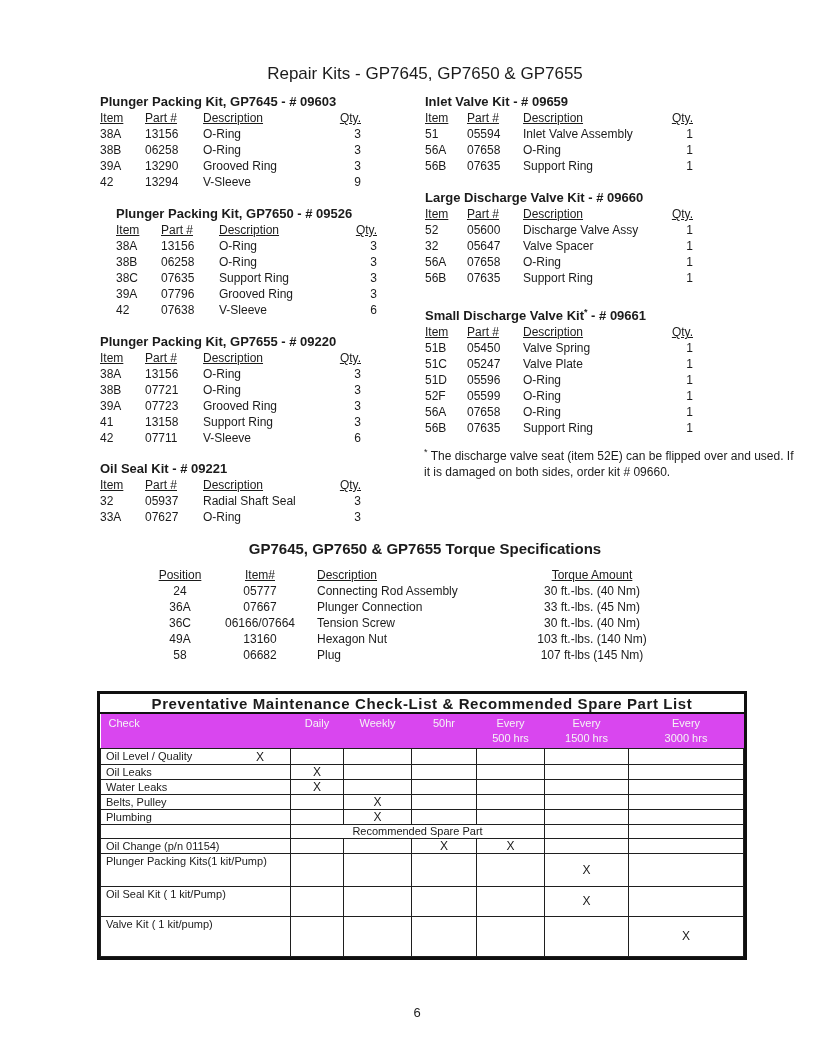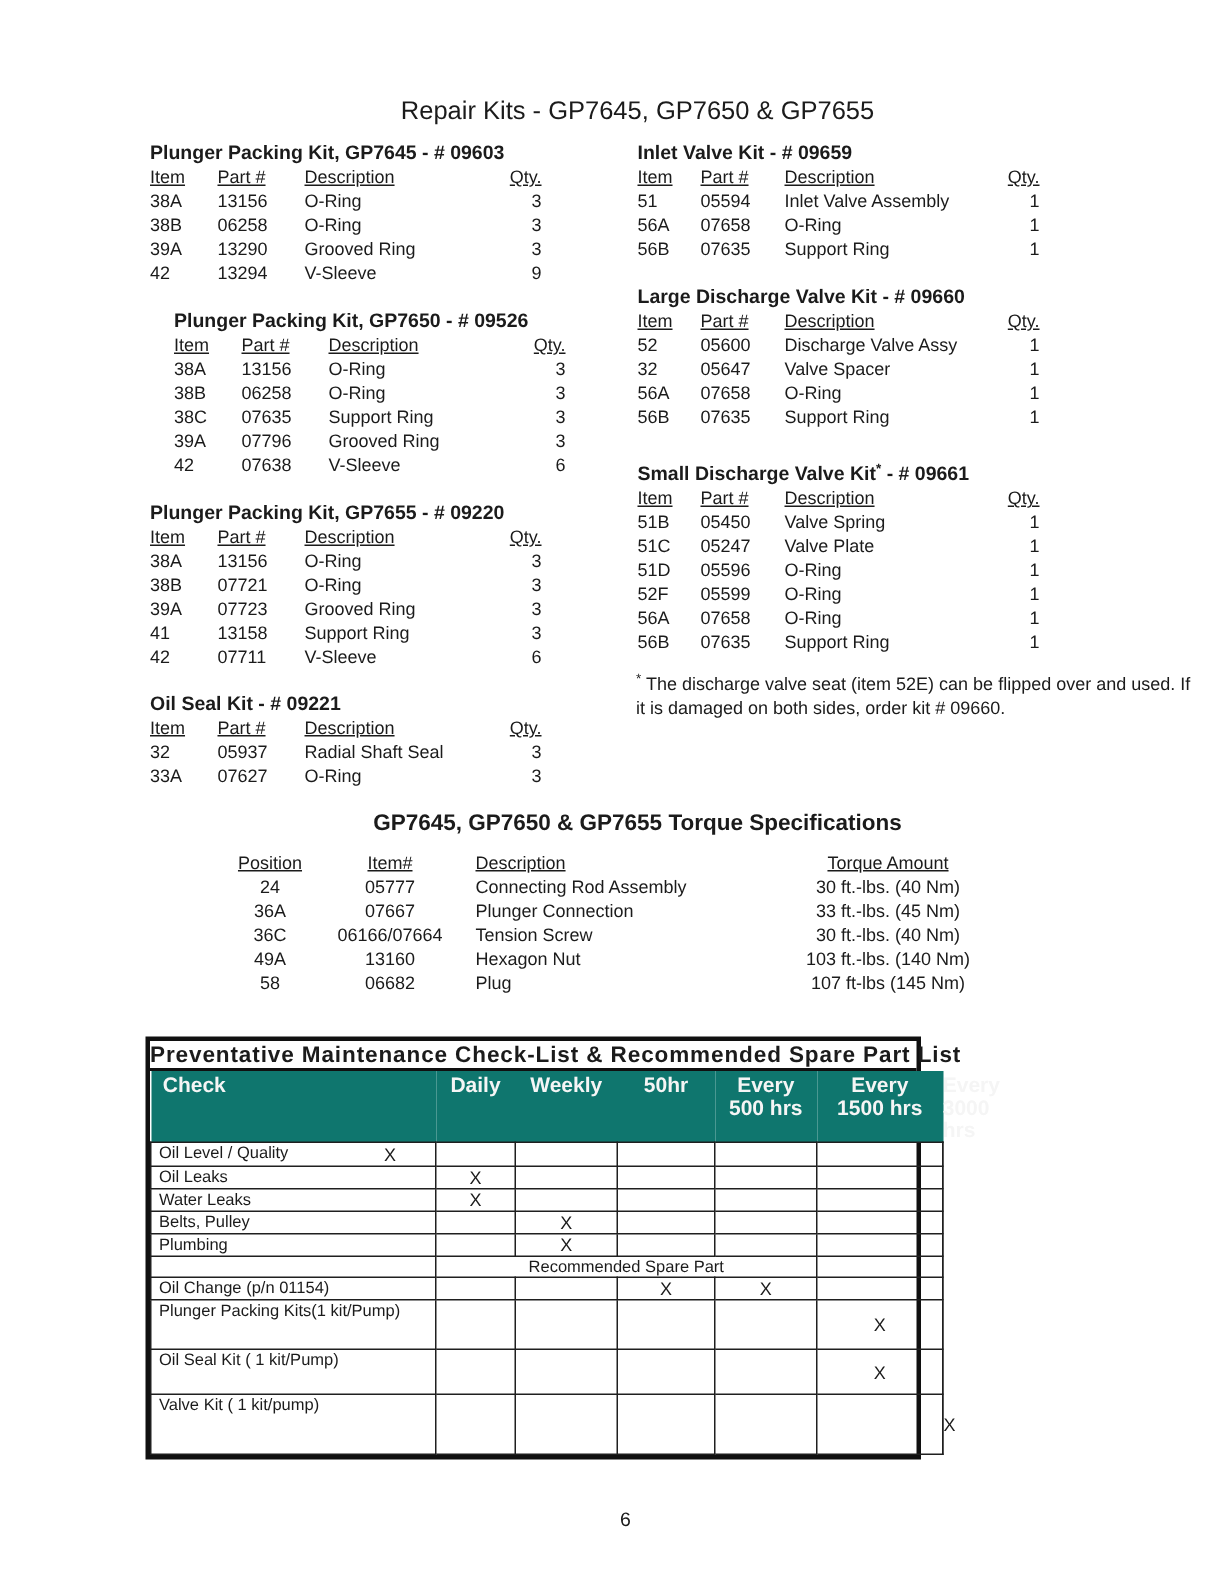--- a/index.html
+++ b/index.html
@@ -38,27 +38,27 @@
 
   
   #torque-grid { left:145px; top:567px; display:grid;
     grid-template-columns:70px 90px 230px 114px;
     font-size:12px; line-height:16px; }
   #torque-grid .c { text-align:center; white-space:nowrap; }
   #torque-grid .d { padding-left:12px; white-space:nowrap; }
   #torque-grid .hd { text-decoration:underline; }
 
   
-  #maint { left:97px; top:691px; width:517px; border:3px solid #101010; background:#fff; }
+  #maint { left:97px; top:691px; width:650px; border:3px solid #101010; background:#fff; }
   #maint .m-title { height:20px; line-height:20px; text-align:center;
     font-weight:bold; font-size:15px; letter-spacing:0.6px;
     border-bottom:2px solid #101010; white-space:nowrap; }
   #maint table { width:100%; border-collapse:collapse; table-layout:fixed; }
-  #maint thead th { background:#0f766e; color:#f5f5f5; font-weight:bold;
-    font-size:14px; height:34px; vertical-align:top; padding-top:2px; }
+  #maint thead th { background:#d946ef; color:#f5f5f5; font-weight:normal;
+    font-size:11px; height:34px; vertical-align:top; padding-top:2px; }
   #maint thead th.chk { text-align:left; padding-left:8px; }
   #maint thead .l1, #maint thead .l2 { line-height:15px; text-align:center; }
   #maint thead th.chk .l1 { text-align:left; }
   #maint tbody td { border:1px solid #1f1f1f; font-size:11px; }
   #maint tbody td.lbl { text-align:left; padding:1px 0 0 5px; vertical-align:top;
     white-space:nowrap; overflow:hidden; }
   #maint tbody td.x { text-align:center; vertical-align:middle; font-size:12px; }
   #maint tbody td.spare { text-align:center; vertical-align:middle; }
   #maint .lmark { float:right; margin-right:26px; font-size:12px; }
 

